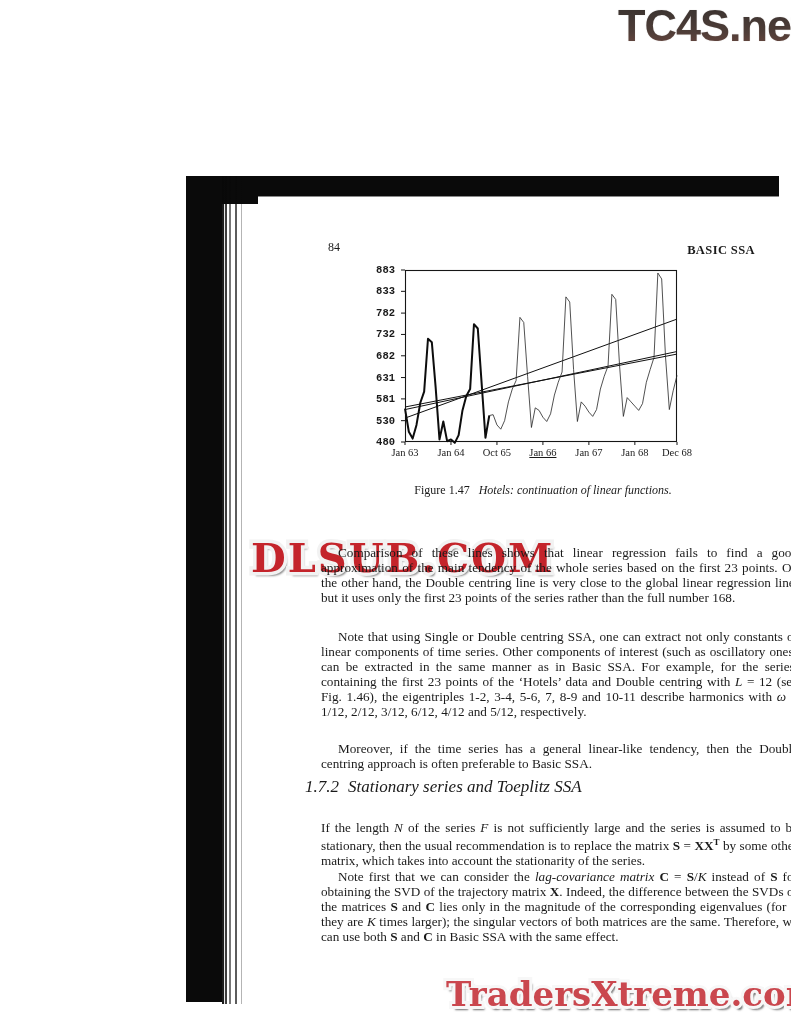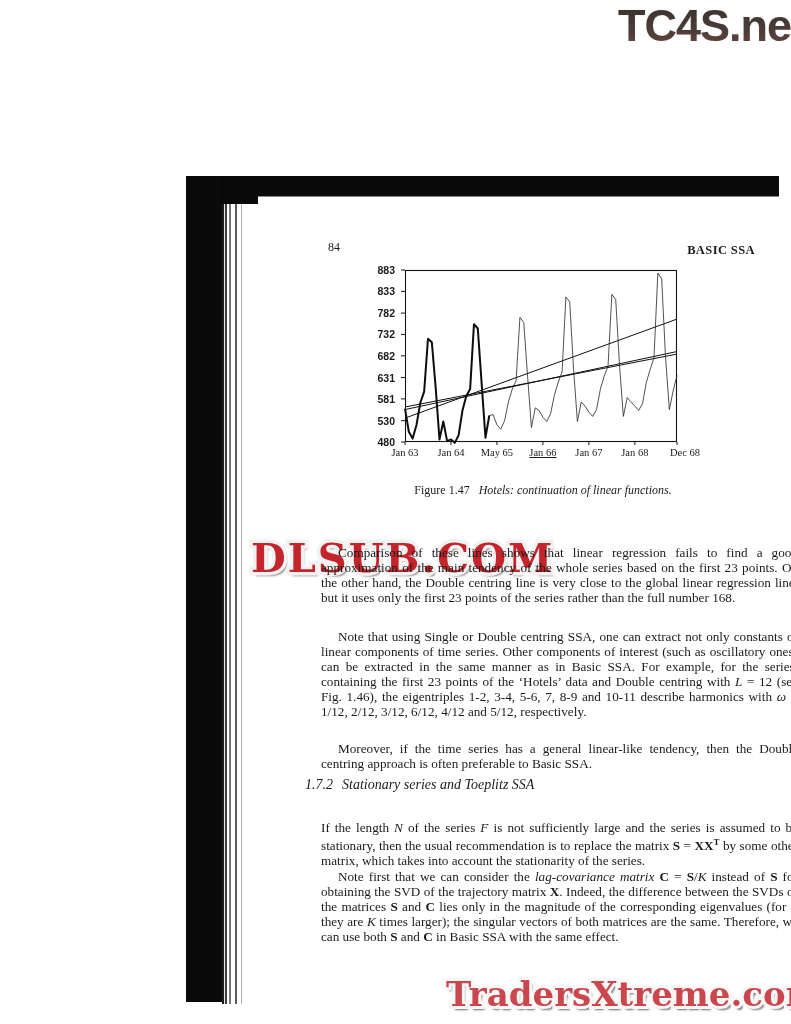--- a/index.html
+++ b/index.html
@@ -40,39 +40,39 @@
   
   .page-number{position:absolute;left:328px;top:240px;font-size:12px;}
   .running-head{position:absolute;left:600px;top:243px;width:155px;text-align:right;
     font-size:12.5px;font-weight:bold;letter-spacing:0.4px;}
 
   
   .chart-wrap{position:absolute;left:405px;top:270px;width:272px;height:172px;}
   .chart-wrap svg{position:absolute;left:0;top:0;overflow:visible;}
   #y-labels{position:absolute;left:-46px;top:0;width:40px;height:172px;}
   .ytick{position:absolute;right:4px;width:36px;text-align:right;font-size:10.5px;font-weight:bold;
-    font-family:Liberation Sans, sans-serif;}
+    font-family:Liberation Mono, monospace;}
   #x-labels{position:absolute;left:0;top:177px;width:272px;height:14px;}
   .xtick{position:absolute;top:0;width:48px;text-align:center;font-size:10.5px;
     font-family:"Liberation Serif", serif;}
 
   
   .caption{position:absolute;left:305px;top:483px;width:476px;text-align:center;font-size:12px;}
   .caption .cap-text{font-style:italic;}
 
   
   .body-par{position:absolute;left:305px;width:477px;margin:16px;font-size:13.2px;line-height:15px;
     text-align:justify;}
   .indent{text-indent:17px;}
   .p1{top:529px;} .p2{top:613px;} .p3{top:725px;} .p4{top:804px;} .p5{top:853px;}
   .seg-i{font-style:italic;}
   .seg-b{font-weight:bold;}
   sup.seg-bsup{font-weight:bold;font-size:0.68em;}
   .section-heading{position:absolute;left:305px;top:777px;width:477px;margin:0;
-    font-size:14px;font-weight:normal;font-style:italic;}
+    font-size:17px;font-weight:normal;font-style:italic;}
   .section-heading .gap{display:inline-block;width:9px;}
 </style>
 </head>
 <body>
 
 <div class="page">
 
   <div class="wm-top">TC4S.net</div>
 
   <div class="scan-top-bar"></div>
@@ -115,25 +115,25 @@
         <div class="ytick" style="top: 58.4467px;">732</div>
         <div class="ytick" style="top: 79.7866px;">682</div>
         <div class="ytick" style="top: 101.553px;">631</div>
         <div class="ytick" style="top: 122.893px;">581</div>
         <div class="ytick" style="top: 144.66px;">530</div>
         <div class="ytick" style="top: 166px;">480</div>
       </div>
     <div id="x-labels">
         <div class="xtick" style="left: -24px;">Jan 63</div>
         <div class="xtick" style="left: 21.9718px;">Jan 64</div>
-        <div class="xtick" style="left: 67.9437px;">May 65</div>
+        <div class="xtick" style="left: 67.9437px;">Oct 65</div>
         <div class="xtick" style="left: 113.915px; text-decoration: underline;">Jan 66</div>
         <div class="xtick" style="left: 159.887px;">Jan 67</div>
         <div class="xtick" style="left: 205.859px;">Jan 68</div>
-        <div class="xtick" style="left: 256px;">Dec 68</div>
+        <div class="xtick" style="left: 248px;">Dec 68</div>
       </div>
   </div>
 
   <div class="caption">
     <span class="cap-label">Figure 1.47</span>
     <span class="gap">&nbsp;</span>
     <span class="cap-text">Hotels: continuation of linear functions.</span>
   </div>
 
   <div class="wm-stack wm-mid">

